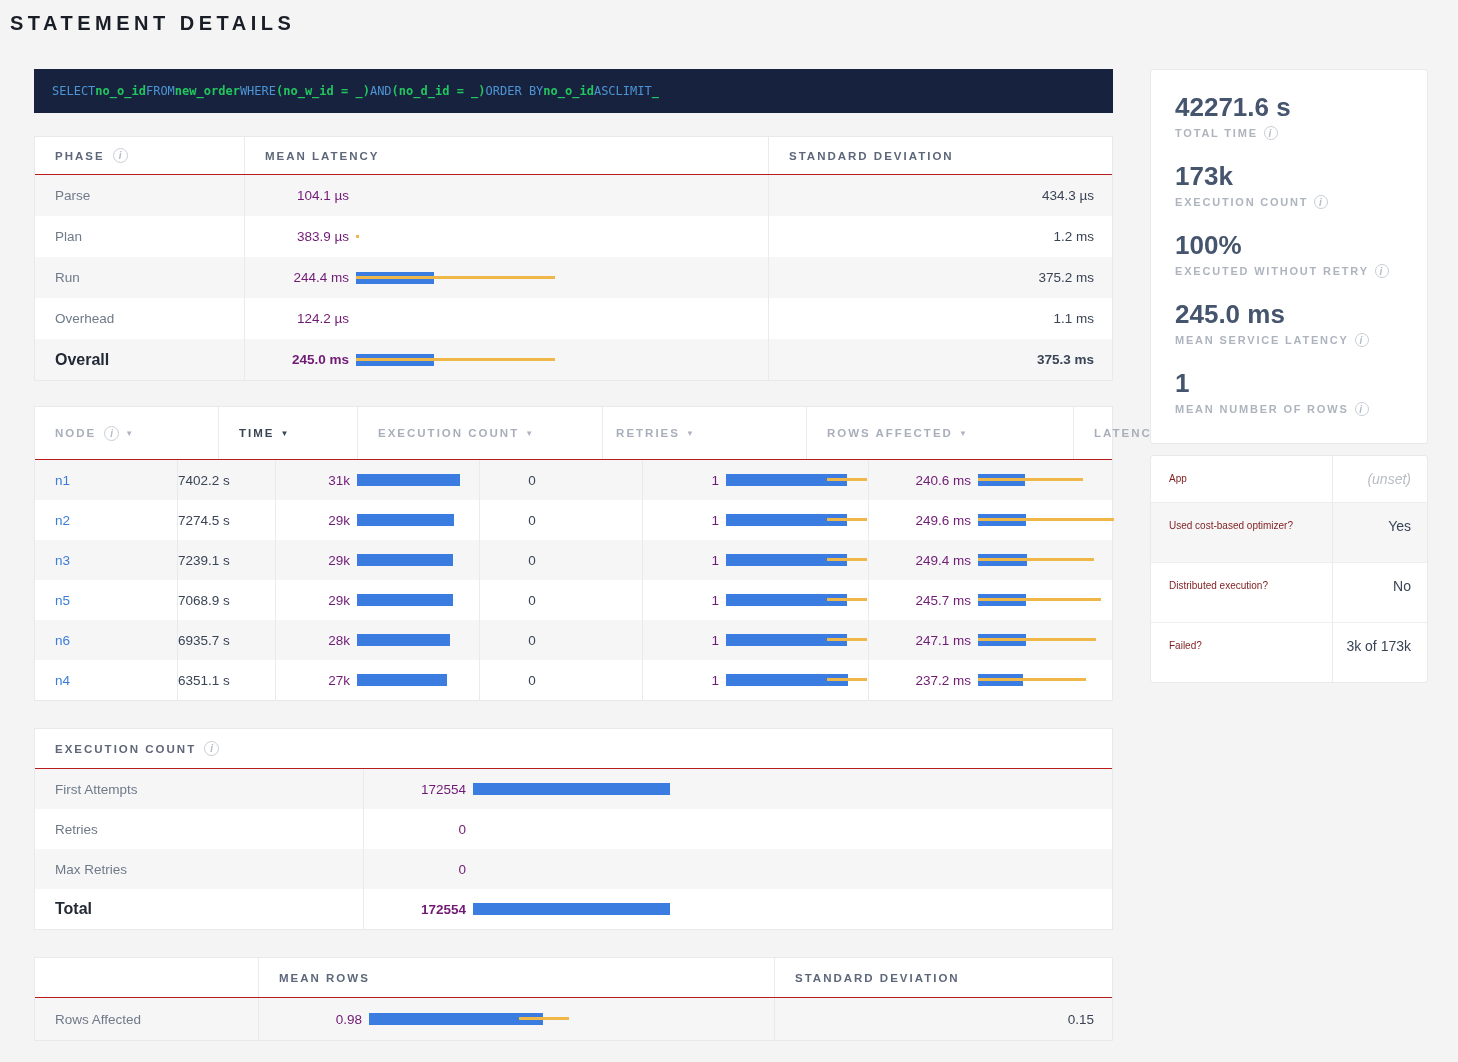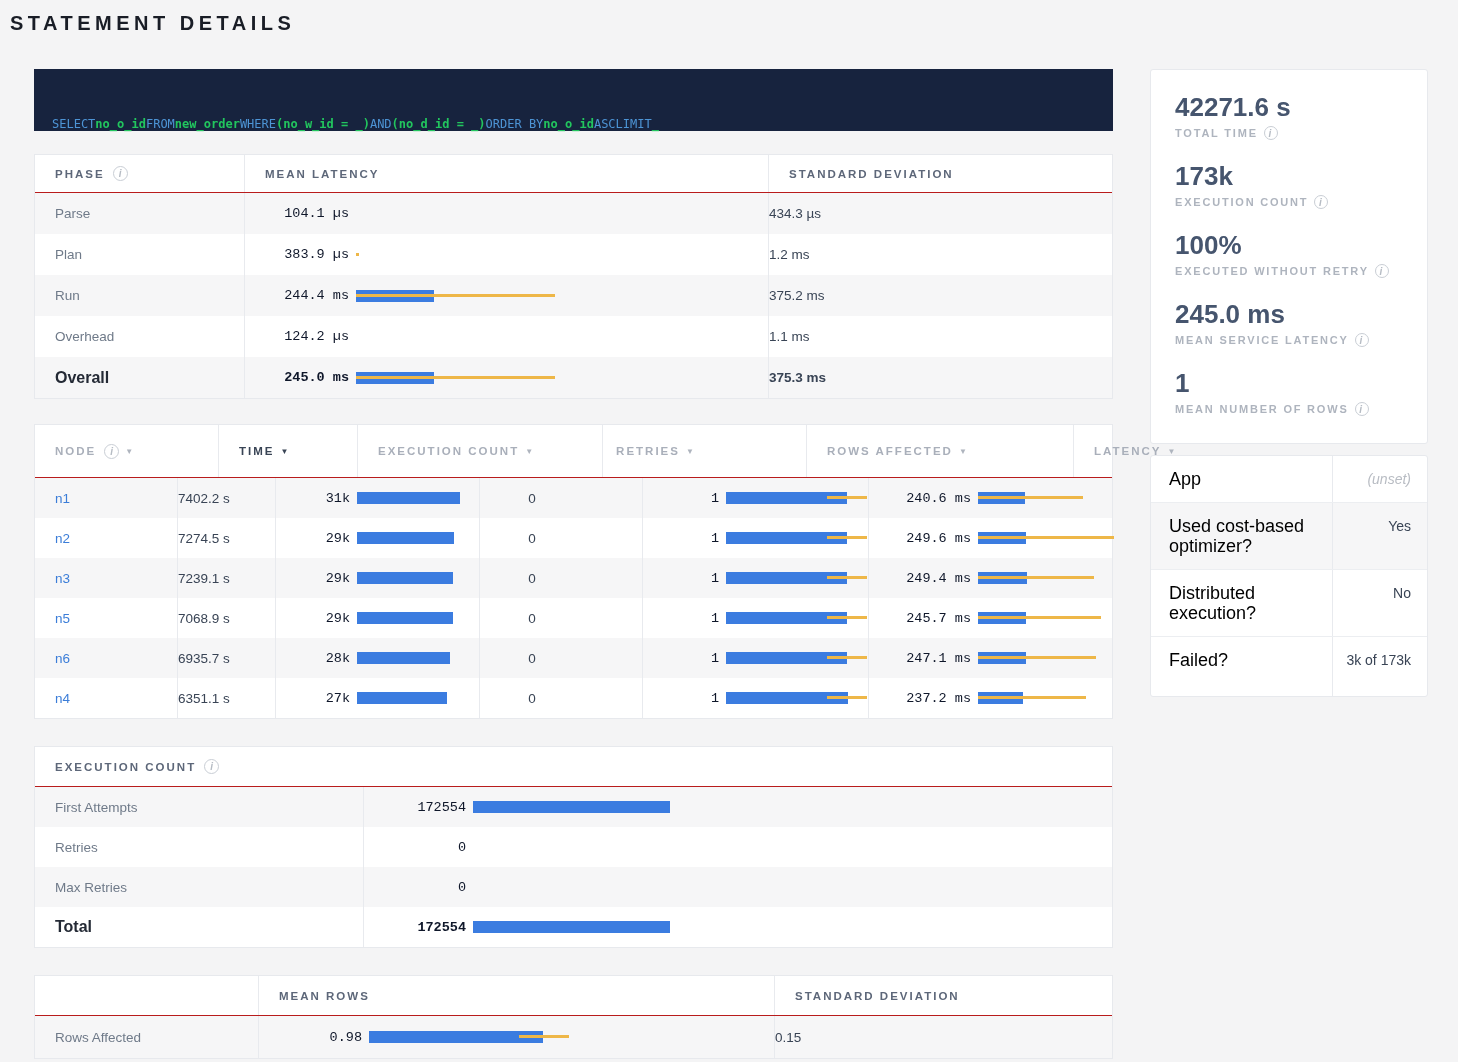--- a/index.html
+++ b/index.html
@@ -13,21 +13,21 @@
   h1.title {
     font-size:20px; font-weight:700; letter-spacing:4.5px;
     color:#191d26; margin:2px 0 0 0;
   }
   .layout { display:flex; align-items:flex-start; margin:34px 0 0 24px; }
   .main { width:1079px; flex:0 0 1079px; }
   .side { width:278px; flex:0 0 278px; margin-left:37px; }
 
   
   .sql-box {
-    background:#17233e; height:62px; display:flex; align-items:flex-end;
+    background:#17233e; height:44px; display:flex; align-items:center;
     padding:0 18px; margin-bottom:23px;
     font-family:"DejaVu Sans Mono", monospace; font-size:12px;
     color:#ffffff; white-space:nowrap;
   }
   .sql-box .kw { color:#4d94d5; font-weight:400; }
   .sql-box .id { color:#22c55e; font-weight:700; }
 
   
   .tbl { background:#ffffff; border:1px solid #e7e9ed; }
   .trow { display:grid; align-items:center; }
@@ -49,31 +49,31 @@
     color:#b6bcc4; font-size:10px; font-style:italic; font-weight:600;
     margin-left:8px; flex:0 0 15px;
   }
   .pad-l { padding-left:20px; }
   .label-gray { color:#6f7a89; font-size:13.5px; }
   .bold-dark { color:#242a35; font-weight:700; }
   .num { color:#394455; font-size:13.5px; }
 
   
   .flexcell { display:flex; align-items:center; }
-  .val { text-align:right; font-size:13.5px; color:#0f172a; flex:0 0 auto;font-family:Liberation Mono, monospace; }
+  .val { text-align:right; font-size:13.5px; color:#701a75; flex:0 0 auto; }
   .barwrap { position:relative; height:12px; flex:1 1 auto; margin-left:7px; }
   .bluebar { height:12px; background:#3b7ce0; }
   .oline { position:absolute; top:4px; height:3px; background:#eeb748; }
 
   
   .phase { margin-bottom:25px; }
   .phase .trow { grid-template-columns:209px 524px 346px; height:41px; }
   .phase .trow.thead { height:38px; }
   .phase .val { flex-basis:84px; }
-  .right-cell { justify-content:flex-start; padding-right:20px; }
+  .right-cell { justify-content:flex-end; padding-right:20px; }
 
   
   .node { margin-bottom:27px; }
   .node .trow { grid-template-columns:142px 98px 204px 163px 226px 246px; height:40px; }
   .node .trow.thead { height:53px;gap:41px; }
   .node a.nodelink { color:#3b7dd8; text-decoration:none; font-size:13.5px; cursor:pointer; }
   .node .time-cell { justify-content:flex-start; padding-right:26px; }
   .node .exec-val { flex-basis:54px; }
   .node .rows-val { flex-basis:56px; }
   .node .lat-val { flex-basis:82px; }
@@ -98,21 +98,21 @@
     font-size:11px; font-weight:600; letter-spacing:1.8px; color:#aeb4be;
     margin-top:4px; display:flex; align-items:center; white-space:nowrap;
   }
   .stat-label .info { width:14px; height:14px; flex-basis:14px; margin-left:6px; }
 
   .app-card { margin-top:11px; }
   .app-row { display:grid; grid-template-columns:182px 94px; }
   .app-row + .app-row { border-top:1px solid #eceef1; }
   .app-row.striped { background:#f6f6f7; }
   .app-label {
-    padding:13px 10px 13px 18px; font-size:18px; color:#000000;
+    padding:13px 10px 13px 18px; font-size:10px; color:#7f1d1d;
     border-right:1px solid #e8eaee; line-height:20px;
   }
   .app-val {
     padding:13px 16px 13px 4px; font-size:14px; color:#394455;
     text-align:right; line-height:20px;
   }
   .app-val.unset { font-style:italic; color:#b8bcc3; }
   .app-row.tall { min-height:60px; }
 </style>
 </head>

